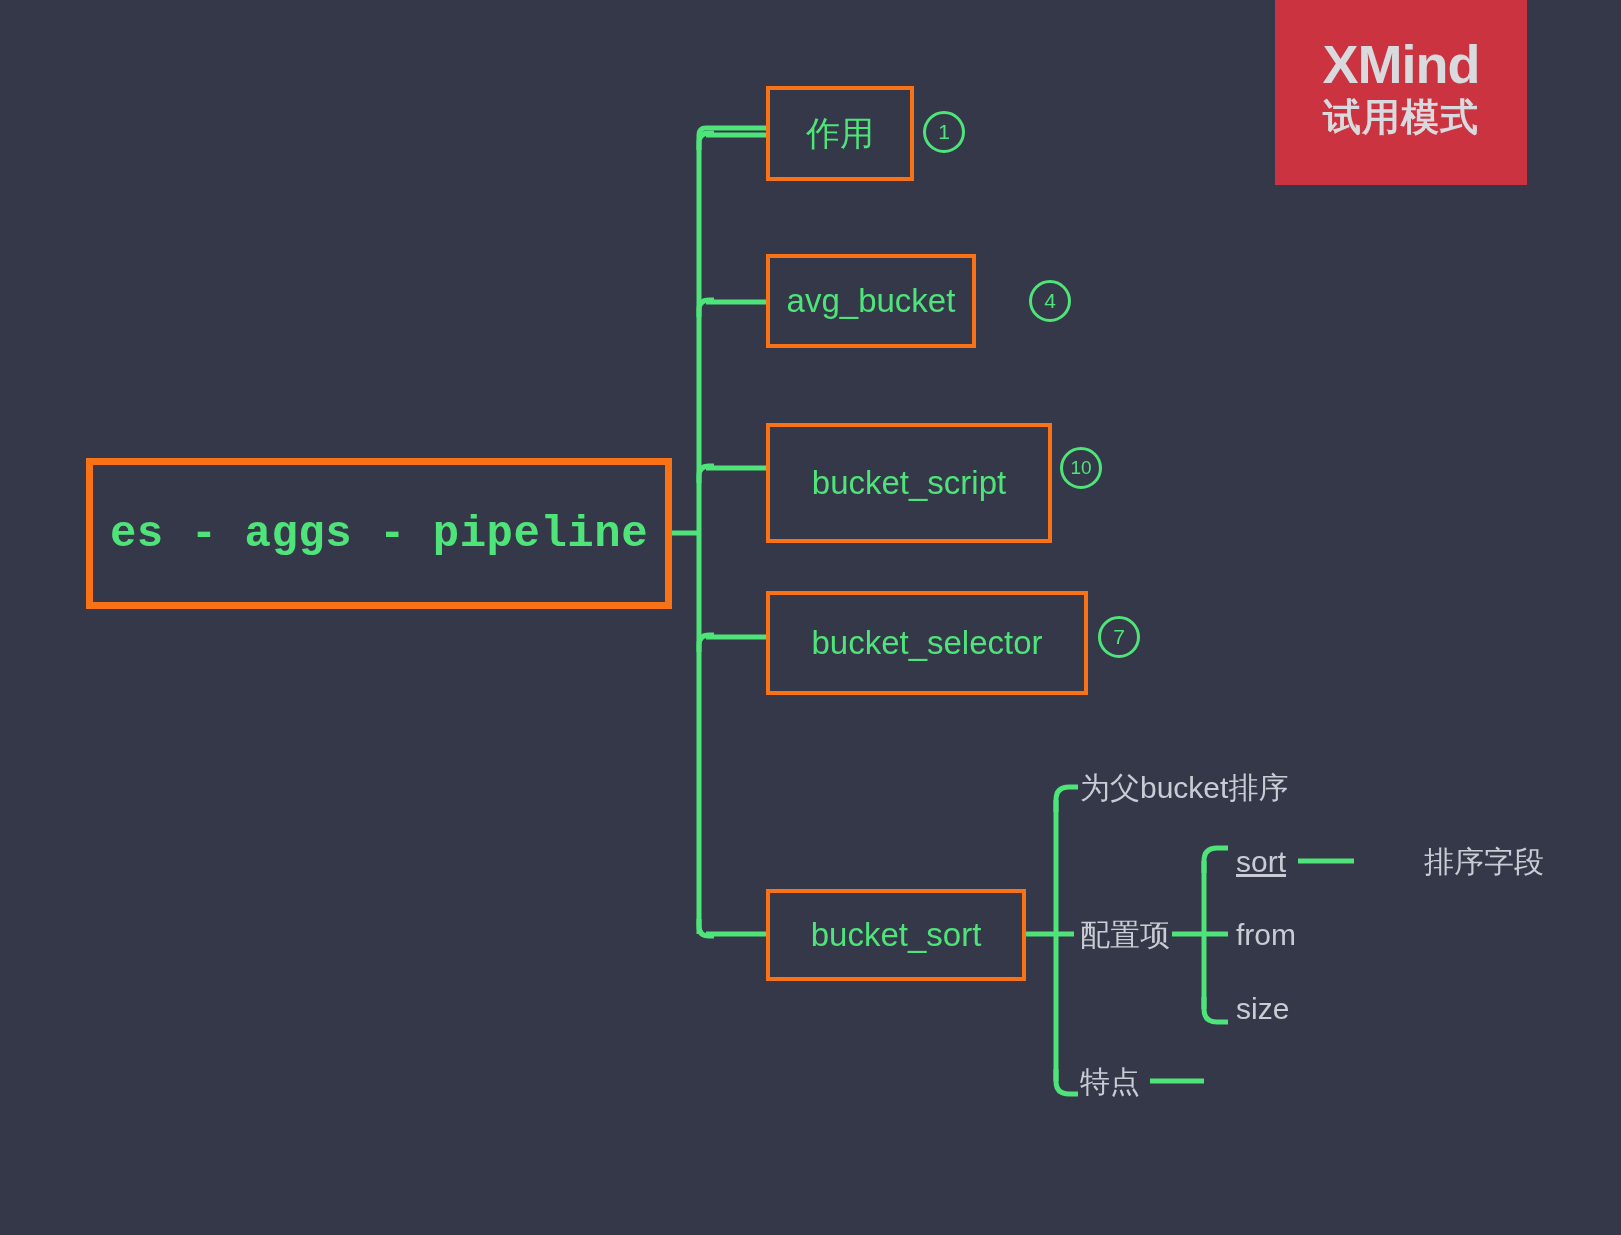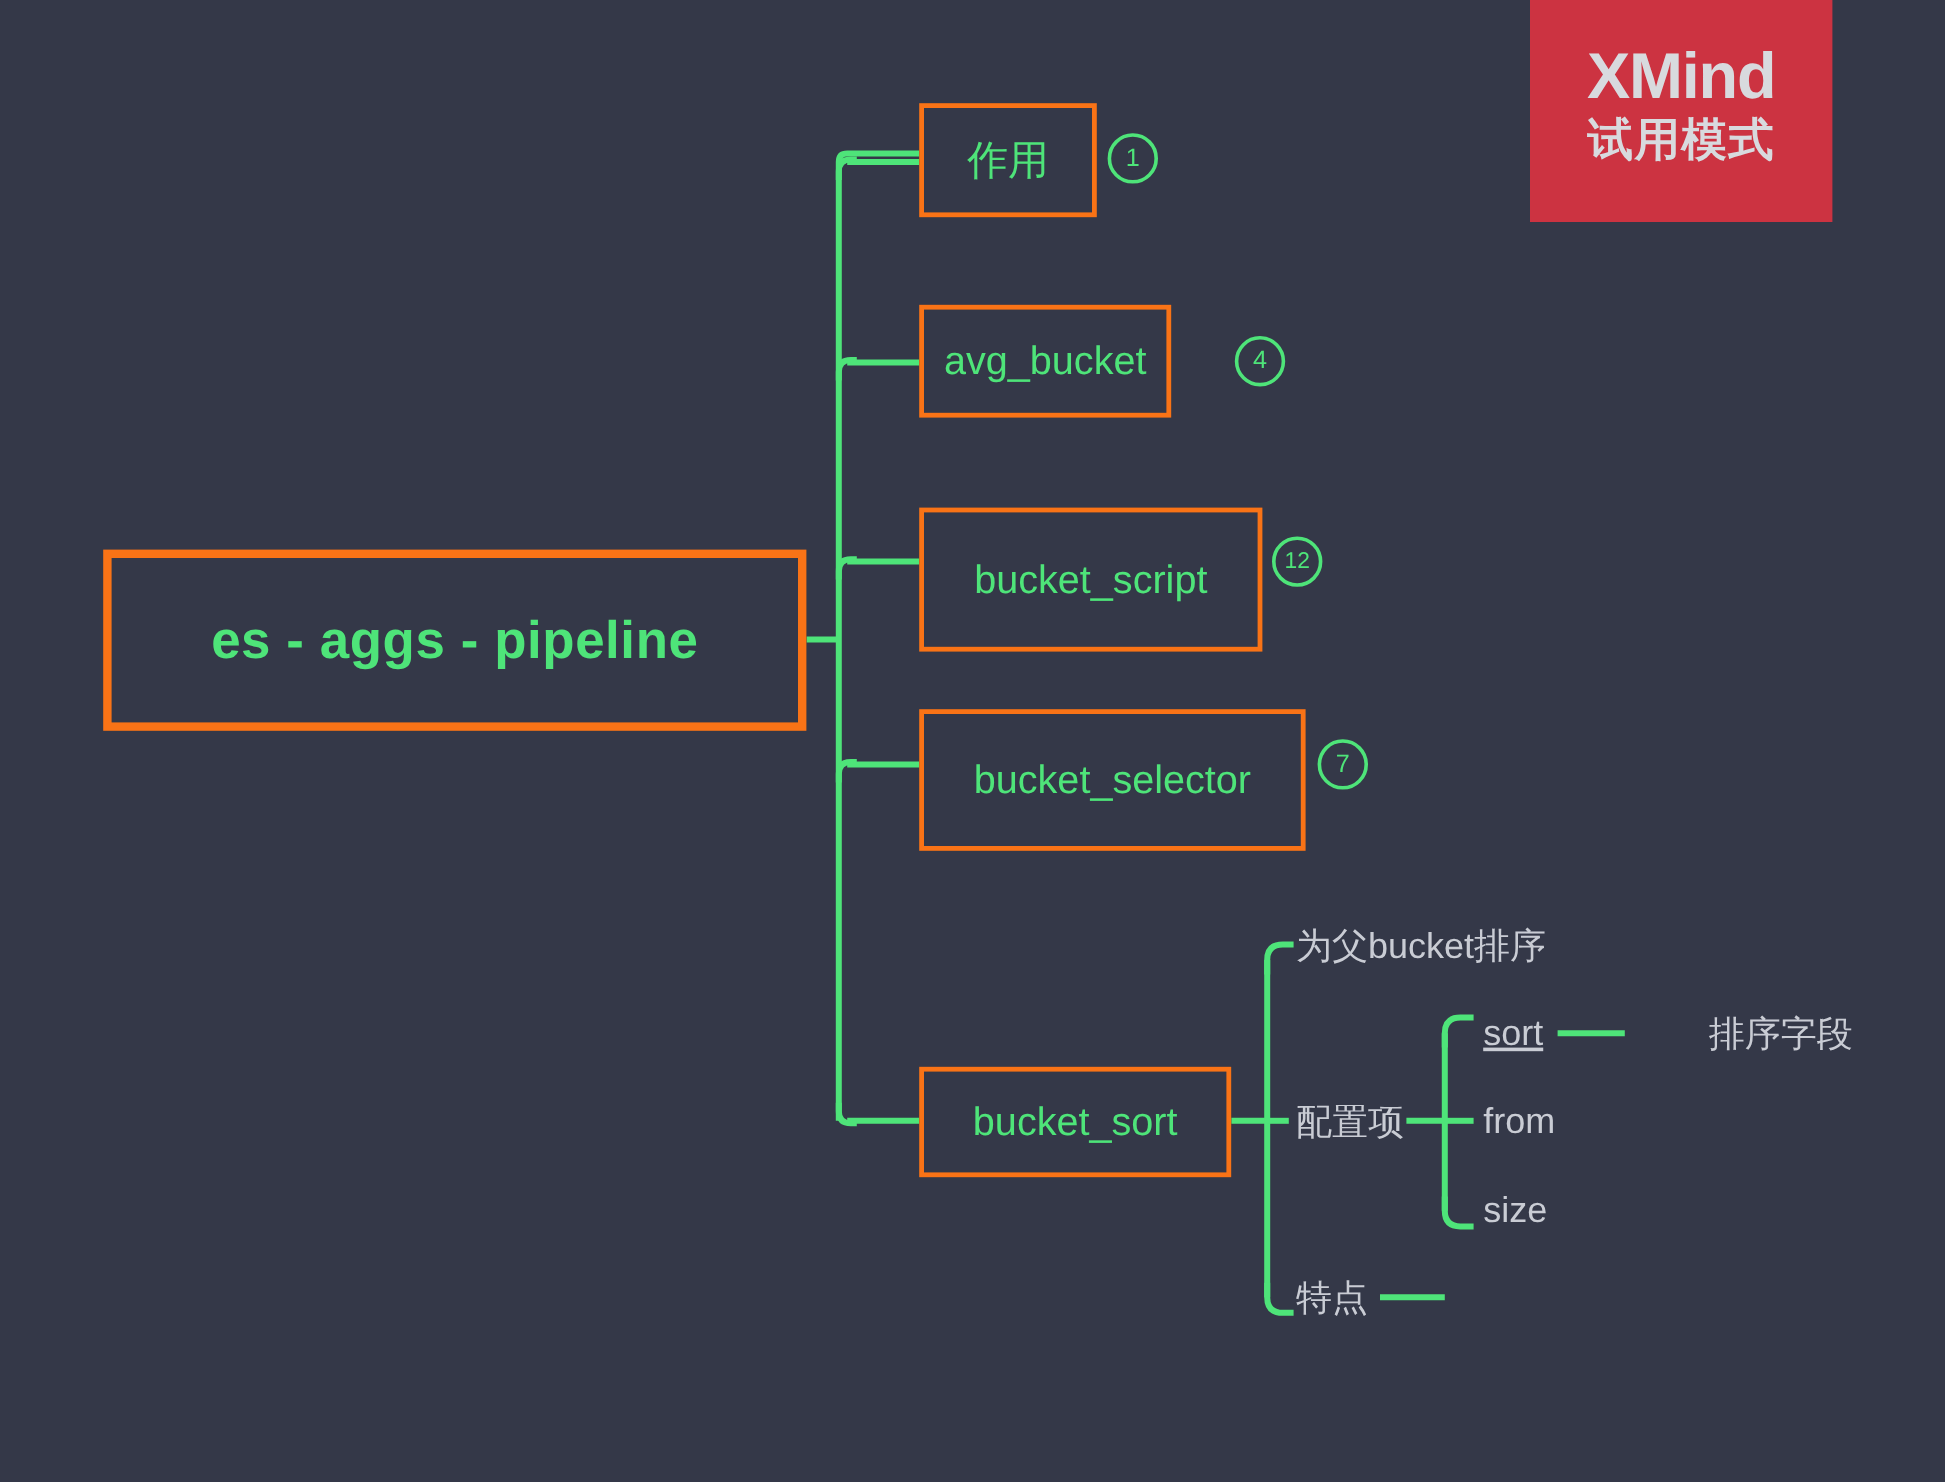--- a/index.html
+++ b/index.html
@@ -40,20 +40,21 @@
     color: #4EE479;
     display: flex;
     align-items: center;
     justify-content: center;
     white-space: nowrap;
   }
   .node.root {
     border-width: 7px;
     font-weight: bold;
     letter-spacing: 0.5px;
+    font-family: Liberation Mono, monospace;
   }
 
   
   .plain {
     position: absolute;
     color: #C9CCD4;
     white-space: nowrap;
     display: flex;
     align-items: center;
   }
@@ -155,24 +156,24 @@
     <span>avg_bucket</span>
   </div>
   <div class="badge" style="left:1029px; top:280px; width:42px; height:42px; font-size:21px;">
     <span>4</span>
   </div>
 
   <div class="node" style="left:766px; top:423px; width:286px; height:120px; font-size:33px;">
     <span>bucket_script</span>
   </div>
   <div class="badge" style="left:1060px; top:447px; width:42px; height:42px; font-size:19px;">
-    <span>12</span>
-  </div>
-
-  <div class="node" style="left:766px; top:591px; width:322px; height:118px; font-size:33px;">
+    <span>10</span>
+  </div>
+
+  <div class="node" style="left:766px; top:591px; width:322px; height:104px; font-size:33px;">
     <span>bucket_selector</span>
   </div>
   <div class="badge" style="left:1098px; top:616px; width:42px; height:42px; font-size:21px;">
     <span>7</span>
   </div>
 
   <div class="node" style="left:766px; top:889px; width:260px; height:92px; font-size:33px;text-align:right;">
     <span>bucket_sort</span>
   </div>
 

